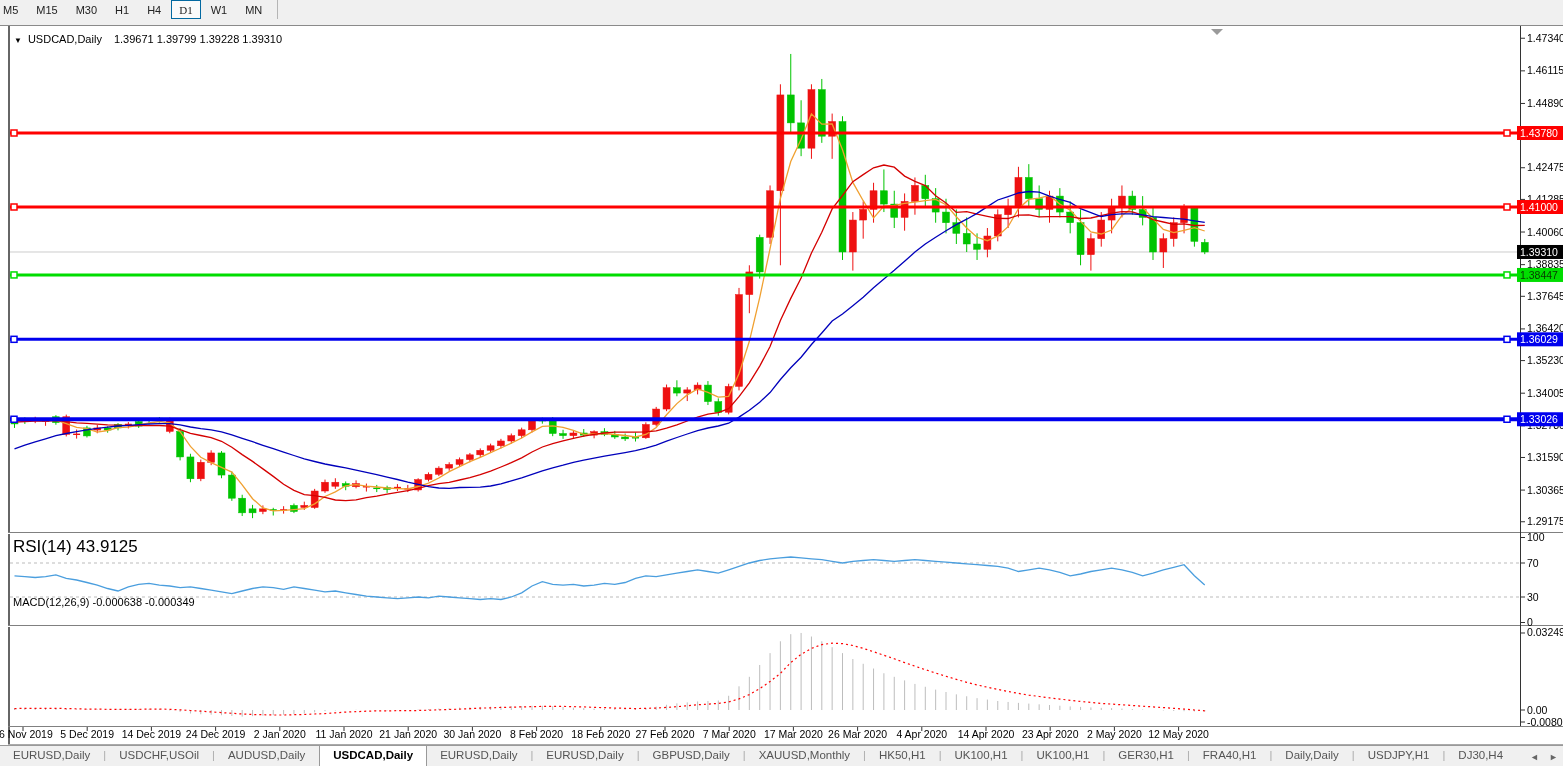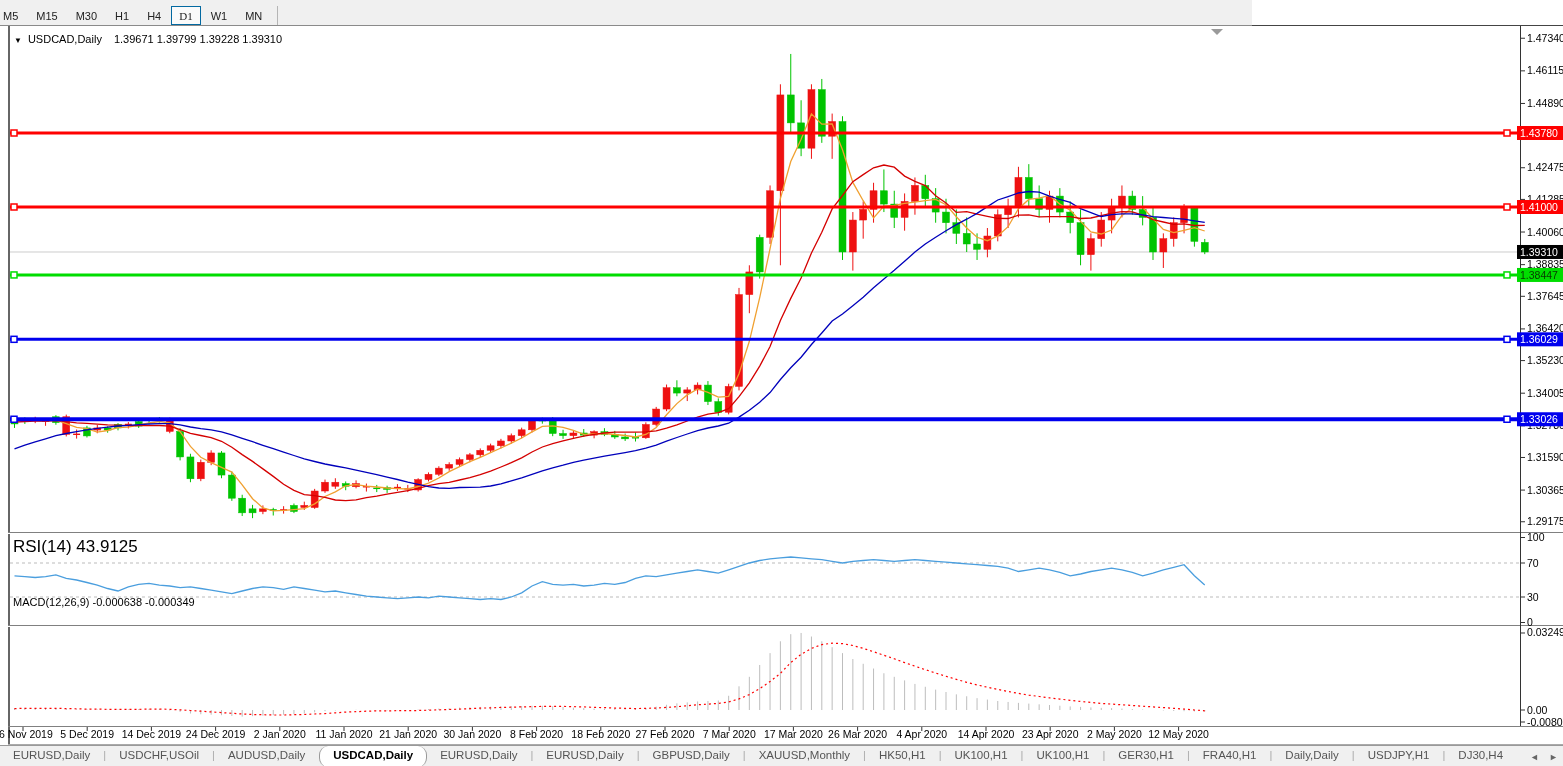--- a/index.html
+++ b/index.html
@@ -1,35 +1,35 @@
 <!DOCTYPE html>
 <html><head>
 <meta charset="utf-8">
 <style>
   html,body{margin:0;padding:0;background:#fff;}
   body{width:1563px;height:766px;position:relative;overflow:hidden;
        font-family:"Liberation Sans","DejaVu Sans",sans-serif;-webkit-font-smoothing:none;}
   
-  #toolbar{position:absolute;left:0;top:0;width:1252px;height:25px;background:#f0f0f0;
-           border-bottom:1px solid #8a8a8a;display:flex;align-items:flex-end;z-index:5;}
+  #toolbar{position:absolute;left:0;top:0;width:1563px;height:25px;background:#f0f0f0;
+           border-bottom:1px solid #8a8a8a;display:flex;align-items:flex-start;z-index:5;}
   .tf{font-family:"Liberation Sans",sans-serif;font-size:11px;color:#222;background:transparent;
       border:1px solid transparent;padding:2px 7px;margin:0 1px;height:19px;line-height:14px;cursor:default;}
   .tf:first-child{margin-left:-5px;}
   .tf.active{background:#fafafa;border:1px solid #0369a1;font-family:Liberation Serif, serif;}
   .tb-sep{width:1px;height:19px;background:#b5b5b5;margin:0 6px;}
   
   #chart-title{position:absolute;left:14px;top:33px;font-size:11px;color:#000;z-index:4;}
   #chart-title .dd{font-size:8px;margin-right:6px;color:#000;}
   #chart-title .ohlc{margin-left:12px;}
   #rsi-label{position:absolute;left:13px;top:537px;font-size:17px;color:#000;z-index:4;}
   #macd-label{position:absolute;left:13px;top:596px;font-size:11px;color:#000;z-index:4;}
   
   #tabbar{position:absolute;left:0;top:745px;width:1563px;height:21px;background:#f0f0f0;
           border-top:1px solid #999;display:flex;align-items:stretch;z-index:5;}
-  .tab{font-size:11.5px;color:#555;padding:3px 13px 0 13px;white-space:nowrap;cursor:default;border-radius:9px;}
+  .tab{font-size:11.5px;color:#555;padding:3px 13px 0 13px;white-space:nowrap;cursor:default;}
   .tab.active{background:#fff;color:#000;font-weight:bold;border-left:1px solid #999;border-right:1px solid #999;margin-top:0;}
   .tab-sep{color:#aaa;padding-top:3px;font-size:11px;}
   #tab-arrows{margin-left:auto;display:flex;align-items:center;gap:10px;padding:0 14px;color:#666;font-size:9px;}
   svg{position:absolute;left:0;top:0;z-index:1;}
   svg text{font-family:"Liberation Sans","DejaVu Sans",sans-serif;}
 </style>
 </head>
 <body>
 
 <div id="toolbar">

